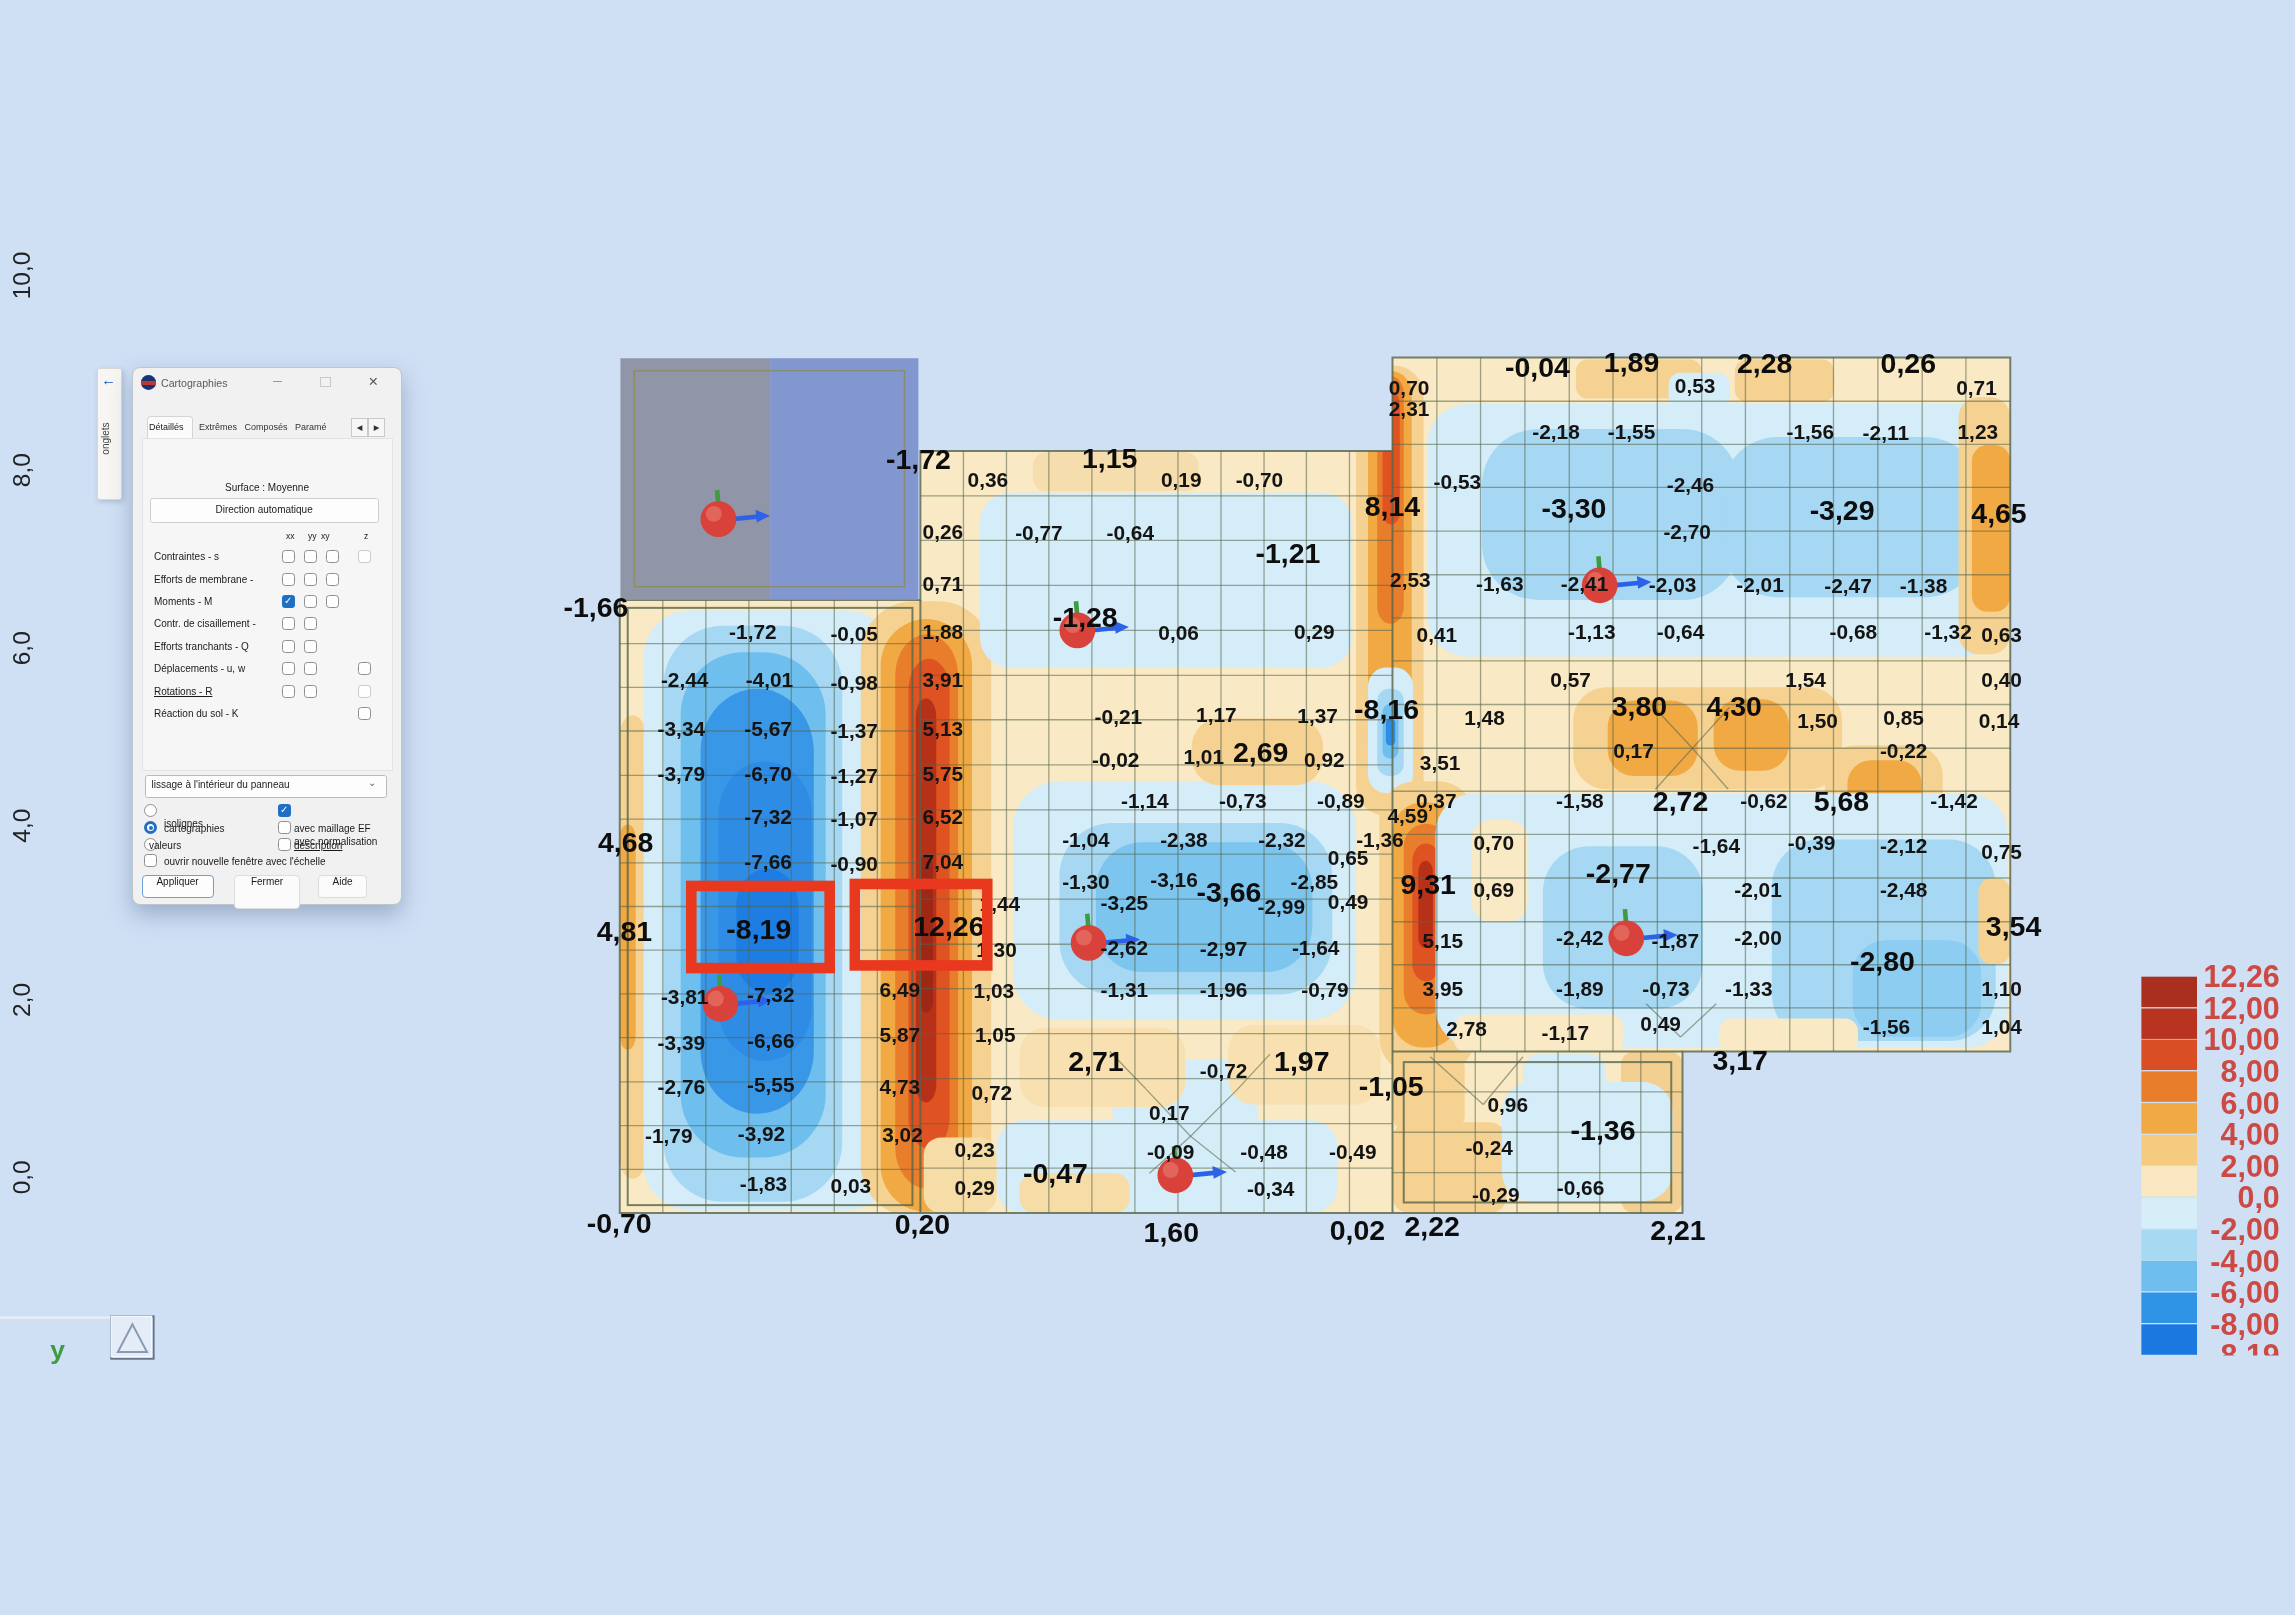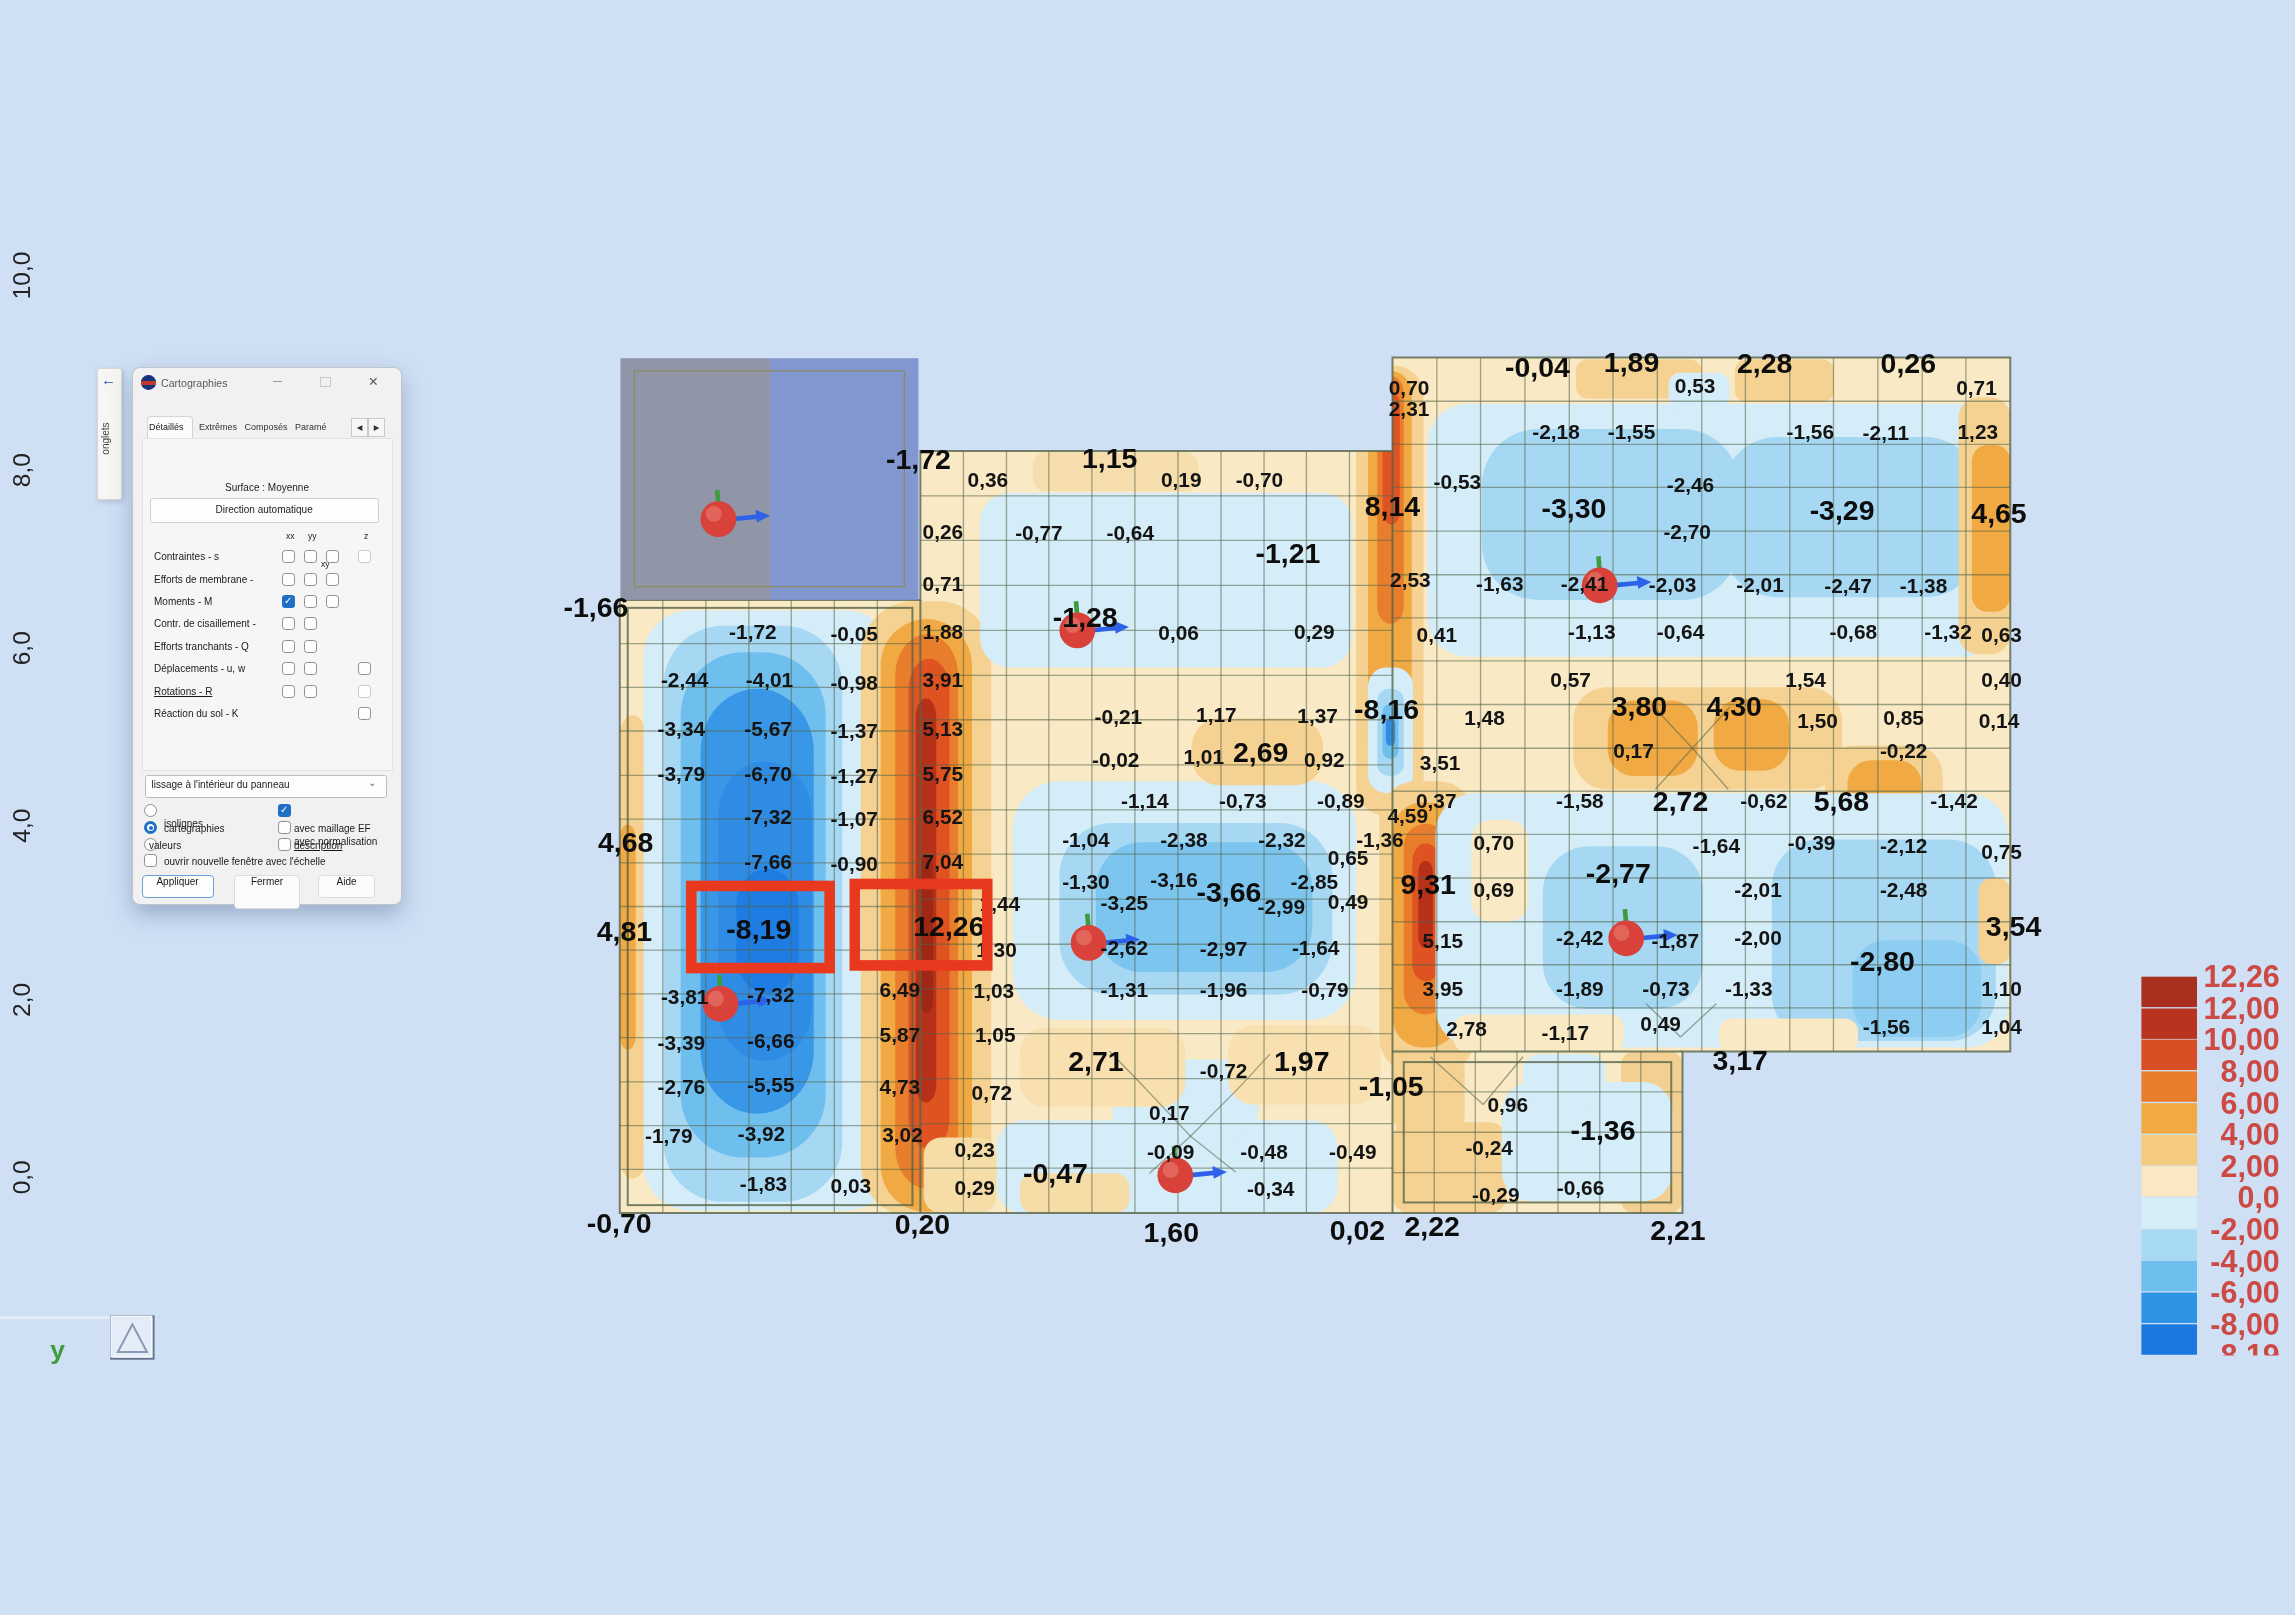--- a/index.html
+++ b/index.html
@@ -558,21 +558,21 @@
 <div style="position:absolute;left:235px;top:50px;width:15.2px;height:17px;background:#f6f6f6;border:0.7px solid #c9c9c9;font:7.3px 'Liberation Sans',sans-serif;text-align:center;line-height:17px;color:#333;">▶</div>
 
 <div style="position:absolute;left:9.3px;top:70px;width:249px;height:331px;background:#f6f6f6;border:0.7px solid #e2e2e2;border-radius:1.3px;"></div>
 
 <div style="position:absolute;left:0;top:114px;width:268px;text-align:center;font:10px 'Liberation Sans',sans-serif;color:#222;">Surface : Moyenne</div>
 
 <div style="position:absolute;left:16.6px;top:130px;width:227px;height:22.5px;background:#fdfdfd;border:0.7px solid #cfcfcf;border-radius:2.6px;text-align:center;font:10px 'Liberation Sans',sans-serif;color:#222;line-height:22.5px;">Direction automatique</div>
 
 <div style="position:absolute;left:144px;top:163px;width:26.5px;text-align:center;font:8.6px 'Liberation Sans',sans-serif;color:#222;">xx</div>
 <div style="position:absolute;left:166px;top:163px;width:26.5px;text-align:center;font:8.6px 'Liberation Sans',sans-serif;color:#222;">yy</div>
-<div style="position:absolute;left:188px;top:163px;width:26.5px;text-align:left;font:8.6px 'Liberation Sans',sans-serif;color:#222;margin-top:28px;">xy</div>
+<div style="position:absolute;left:188px;top:163px;width:26.5px;text-align:left;font:8.6px 'Liberation Sans',sans-serif;color:#222;">xy</div>
 <div style="position:absolute;left:220px;top:163px;width:26.5px;text-align:center;font:8.6px 'Liberation Sans',sans-serif;color:#222;">z</div>
 
 <div style="position:absolute;left:21px;top:183px;font:10px 'Liberation Sans',sans-serif;color:#1a1a1a;">Contraintes - s</div>
 <div style="position:absolute;left:149px;top:182px;width:12.6px;height:12.6px;border-radius:3.3px;background:#fefefe;border:1.1px solid #8f8f8f;box-sizing:border-box;"></div>
 <div style="position:absolute;left:171px;top:182px;width:12.6px;height:12.6px;border-radius:3.3px;background:#fefefe;border:1.1px solid #8f8f8f;box-sizing:border-box;"></div>
 <div style="position:absolute;left:193px;top:182px;width:12.6px;height:12.6px;border-radius:3.3px;background:#fefefe;border:1.1px solid #8f8f8f;box-sizing:border-box;"></div>
 <div style="position:absolute;left:225px;top:182px;width:12.6px;height:12.6px;border-radius:3.3px;background:#fefefe;border:1.1px solid #c9c9c9;box-sizing:border-box;"></div>
 <div style="position:absolute;left:21px;top:206px;font:10px 'Liberation Sans',sans-serif;color:#1a1a1a;">Efforts de membrane -</div>
 <div style="position:absolute;left:149px;top:205px;width:12.6px;height:12.6px;border-radius:3.3px;background:#fefefe;border:1.1px solid #8f8f8f;box-sizing:border-box;"></div>
 <div style="position:absolute;left:171px;top:205px;width:12.6px;height:12.6px;border-radius:3.3px;background:#fefefe;border:1.1px solid #8f8f8f;box-sizing:border-box;"></div>
@@ -621,15 +621,15 @@
 <div style="position:absolute;left:145px;top:470px;width:12.6px;height:12.6px;border-radius:3.3px;background:#fefefe;border:1.1px solid #8f8f8f;box-sizing:border-box;"></div>
 <div style="position:absolute;left:161px;top:472px;font:10px 'Liberation Sans',sans-serif;color:#1a1a1a;text-decoration:underline;">description</div>
 
 <div style="position:absolute;left:11.3px;top:486px;width:12.6px;height:12.6px;border-radius:3.3px;background:#fefefe;border:1.1px solid #8f8f8f;box-sizing:border-box;"></div>
 <div style="position:absolute;left:31px;top:488px;font:10px 'Liberation Sans',sans-serif;color:#1a1a1a;">ouvrir nouvelle fenêtre avec l'échelle</div>
 
 <div style="position:absolute;left:8.6px;top:507px;width:72px;height:23px;background:#fdfdfd;border:1.3px solid #6aa1d8;border-radius:4px;box-sizing:border-box;text-align:center;line-height:20.5px;font:10px 'Liberation Sans',sans-serif;color:#1a1a1a;">Appliquer</div>
 
 <div style="position:absolute;left:101px;top:507px;width:66px;height:34px;background:#fbfbfb;border:0.7px solid #dcdcdc;border-radius:4px;box-sizing:border-box;text-align:center;line-height:22px;font:10px 'Liberation Sans',sans-serif;color:#1a1a1a;">Fermer</div>
 
-<div style="position:absolute;left:185px;top:507px;width:57px;height:23px;background:#fbfbfb;border:0.7px solid #dcdcdc;border-radius:4px;box-sizing:border-box;text-align:center;line-height:22px;font:10px 'Liberation Sans',sans-serif;color:#1a1a1a;">Aide</div>
+<div style="position:absolute;left:185px;top:507px;width:49px;height:23px;background:#fbfbfb;border:0.7px solid #dcdcdc;border-radius:4px;box-sizing:border-box;text-align:center;line-height:22px;font:10px 'Liberation Sans',sans-serif;color:#1a1a1a;">Aide</div>
 </div>
 </div>
 
 </body></html>

